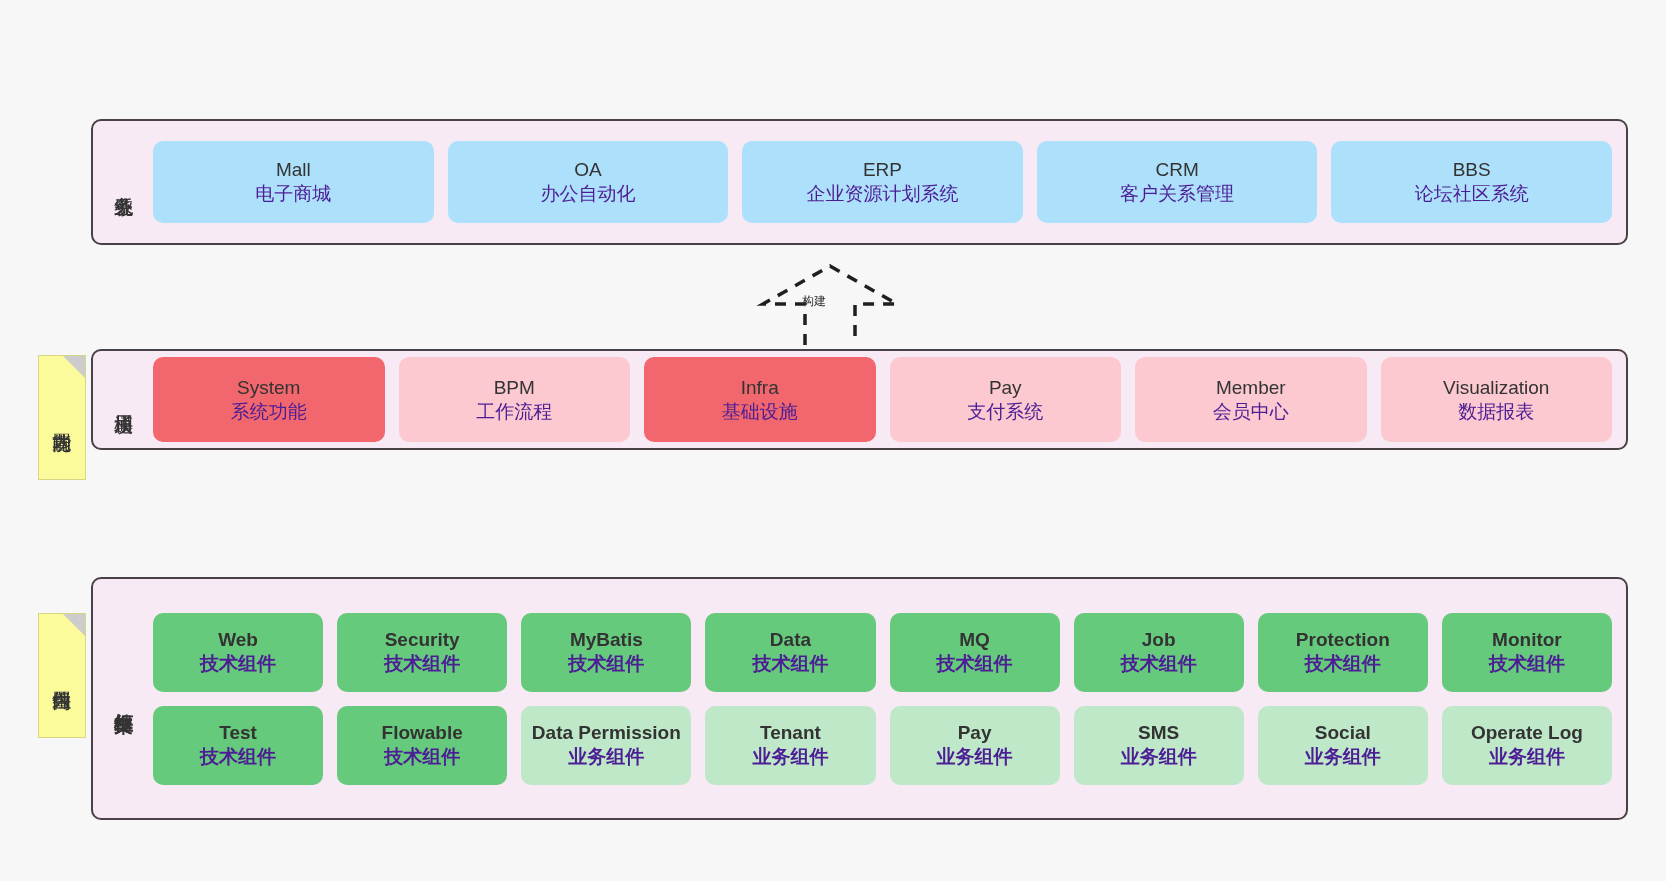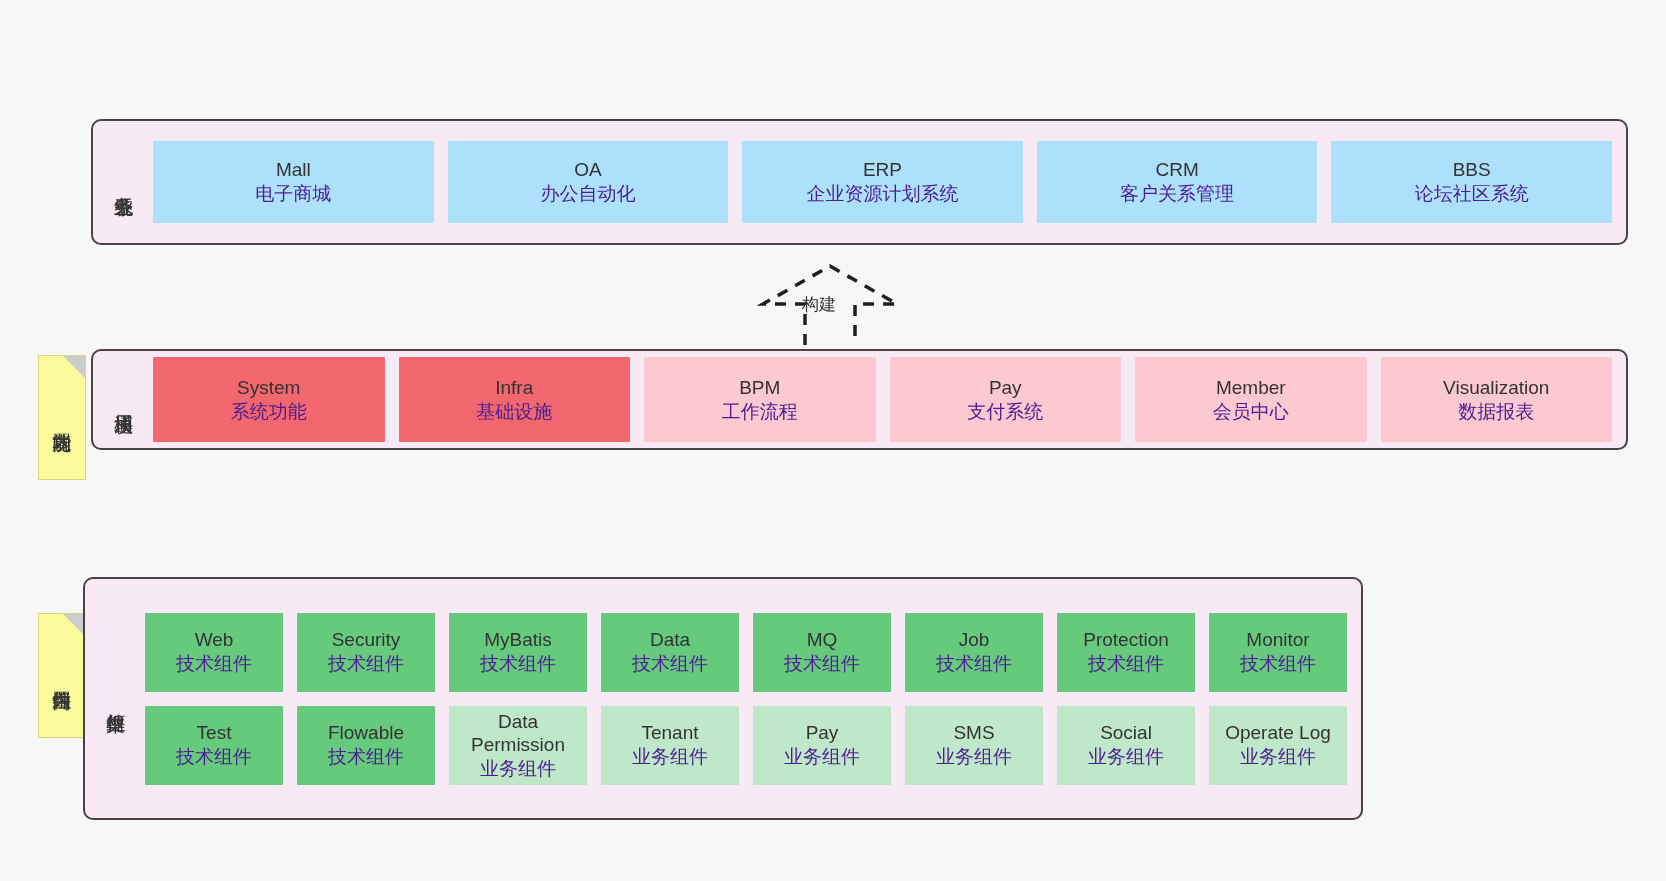--- a/index.html
+++ b/index.html
@@ -56,21 +56,21 @@
   }
   .row {
     display: flex;
     gap: 14px;
   }
 
   
   .card {
     box-sizing: border-box;
     flex: 1 1 0;
-    border-radius: 1px;
+    border-radius: 10px;
     display: flex;
     flex-direction: column;
     align-items: center;
     justify-content: center;
     text-align: center;
     line-height: 1.24;
     padding: 6px 4px;
   }
   .card .t-en {
     font-size: 19px;
@@ -116,21 +116,21 @@
     border-left: 22px solid transparent;
   }
 
   
   .arrow {
     position: absolute;
   }
   .arrow svg { display: block; }
   .arrow-label {
     position: absolute;
-    font-size: 17px;
+    font-size: 12px;
     color: #333333;
     white-space: nowrap;
     background: transparent;
   }
 </style>
 </head>
 <body>
 
 <div class="canvas">
 
@@ -184,31 +184,31 @@
   <div class="layer" id="layer-modules" style="left:91px; top:349px; width:1537px; height:101px;">
     <div class="layer-title">通用模块</div>
     <div class="layer-body">
       <div class="row">
 
         <div class="card h-mod c-red">
           <span class="t-en">System</span>
           <span class="t-cn">系统功能</span>
         </div>
 
+        <div class="card h-mod c-pink">
+          <span class="t-en">BPM</span>
+          <span class="t-cn">工作流程</span>
+        </div>
+
         <div class="card h-mod c-red">
           <span class="t-en">Infra</span>
           <span class="t-cn">基础设施</span>
         </div>
 
         <div class="card h-mod c-pink">
-          <span class="t-en">BPM</span>
-          <span class="t-cn">工作流程</span>
-        </div>
-
-        <div class="card h-mod c-pink">
           <span class="t-en">Pay</span>
           <span class="t-cn">支付系统</span>
         </div>
 
         <div class="card h-mod c-pink">
           <span class="t-en">Member</span>
           <span class="t-cn">会员中心</span>
         </div>
 
         <div class="card h-mod c-pink">
@@ -219,21 +219,21 @@
       </div>
     </div>
   </div>
 
 
   <div class="note" style="left:38px; top:613px; width:48px; height:125px;">
     <span>内置组件</span>
     <span class="fold"></span>
   </div>
 
-  <div class="layer" id="layer-framework" style="left:83px; top:577px; width:1280px; height:243px;">
+  <div class="layer" id="layer-framework" style="left:91px; top:577px; width:1537px; height:243px;font-weight:bold;">
     <div class="layer-title">框架组件</div>
     <div class="layer-body">
 
       <div class="row">
         <div class="card h-comp c-green">
           <span class="t-en">Web</span>
           <span class="t-cn">技术组件</span>
         </div>
         <div class="card h-comp c-green">
           <span class="t-en">Security</span>

